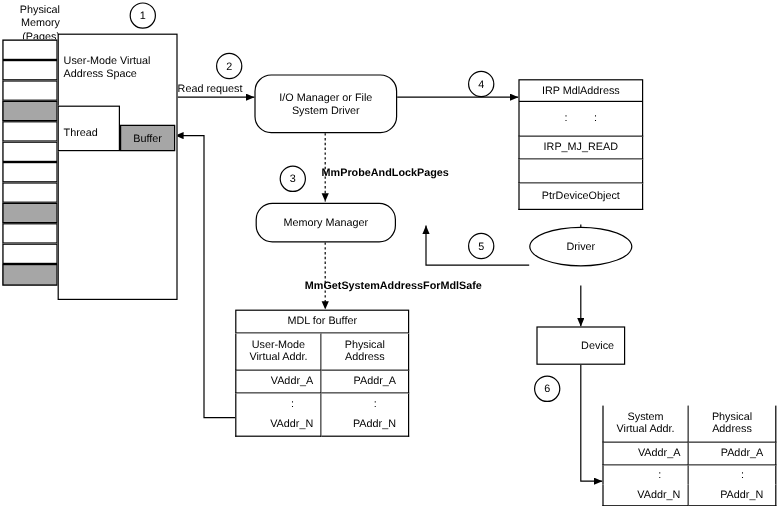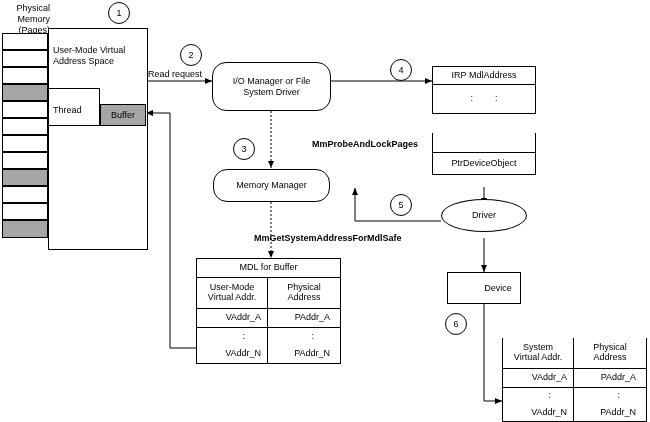--- a/index.html
+++ b/index.html
@@ -165,39 +165,42 @@
     <span style="display:block;">
       <span>I/O Manager or File</span><br>
       <span>System Driver</span>
     </span>
   </div>
 
   <div class="box rounded" style="left:213px; top:169px; width:117px; height:33px;">
     <span>Memory Manager</span>
   </div>
 
-  <div class="plain-text bold" style="left:268px; top:139px;margin-left:44px;">MmProbeAndLockPages</div>
+  <div class="plain-text bold" style="left:268px; top:139px;">MmProbeAndLockPages</div>
 
   <div class="plain-text bold" style="left:254px; top:233px;">MmGetSystemAddressForMdlSafe</div>
 
   <div class="cellrow" style="left:432px; top:66px; width:104px; height:19px;">
     <span>IRP MdlAddress</span>
   </div>
   <div class="cellrow no-top" style="left:432px; top:85px; width:104px; height:29px;">
     <span style="display:flex; gap:22px;">
       <span class="dots">:</span>
       <span class="dots">:</span>
     </span>
   </div>
+  <div class="cellrow no-top" style="left:432px; top:114px; width:104px; height:19px;">
+    <span>IRP_MJ_READ</span>
+  </div>
   <div class="cellrow no-top" style="left:432px; top:133px; width:104px; height:20px;"></div>
   <div class="cellrow no-top" style="left:432px; top:153px; width:104px; height:22px;">
     <span>PtrDeviceObject</span>
   </div>
 
-  <div class="box" style="left:441px; top:199px; width:86px; height:33px; border-radius:50%;">
+  <div class="box" style="left:441px; top:189px; width:86px; height:33px; border-radius:50%;">
     <span>Driver</span>
   </div>
 
   <div class="box" style="left:447px; top:272px; width:74px; height:32px;padding-left:28px;">
     <span>Device</span>
   </div>
 
   <div class="cellrow" style="left:196px; top:258px; width:145px; height:20px;">
     <span>MDL for Buffer</span>
   </div>

